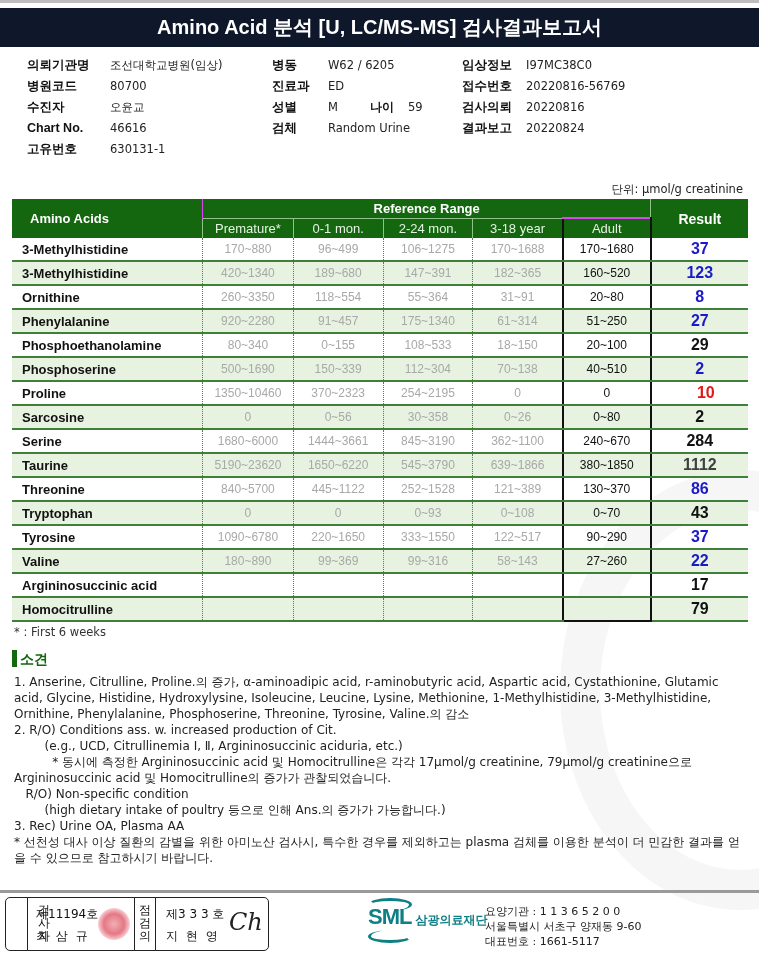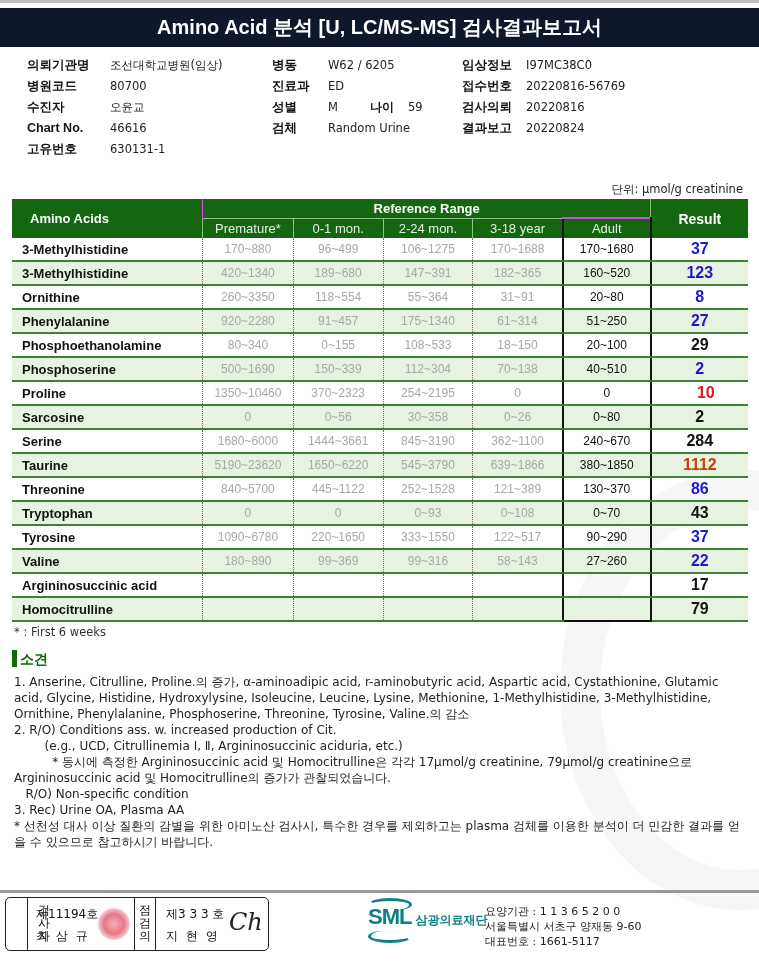--- a/index.html
+++ b/index.html
@@ -190,21 +190,21 @@
         <td class="adult">240~670</td>
         <td class="res" style="color: rgb(17, 17, 17);">284</td>
       </tr>
       <tr class="alt">
         <td class="name">Taurine</td>
         <td class="ref">5190~23620</td>
         <td class="ref">1650~6220</td>
         <td class="ref">545~3790</td>
         <td class="ref">639~1866</td>
         <td class="adult">380~1850</td>
-        <td class="res" style="color: #c2410c; margin-left: 32px;">1112</td>
+        <td class="res" style="color: #404040; margin-left: 32px;">1112</td>
       </tr>
       <tr>
         <td class="name">Threonine</td>
         <td class="ref">840~5700</td>
         <td class="ref">445~1122</td>
         <td class="ref">252~1528</td>
         <td class="ref">121~389</td>
         <td class="adult">130~370</td>
         <td class="res" style="color: rgb(26, 26, 200);">86</td>
       </tr>
@@ -259,20 +259,21 @@
 <div class="footnote">* : First 6 weeks</div>
 
 <div class="sec-title"><span class="bar"></span><span>소견</span></div>
 
 <div class="comments">
   <div>1. Anserine, Citrulline, Proline.의 증가, α-aminoadipic acid, r-aminobutyric acid, Aspartic acid, Cystathionine, Glutamic acid, Glycine, Histidine, Hydroxylysine, Isoleucine, Leucine, Lysine, Methionine, 1-Methylhistidine, 3-Methylhistidine, Ornithine, Phenylalanine, Phosphoserine, Threonine, Tyrosine, Valine.의 감소</div>
   <div>2. R/O) Conditions ass. w. increased production of Cit.</div>
   <div>        (e.g., UCD, Citrullinemia Ⅰ, Ⅱ, Argininosuccinic aciduria, etc.)</div>
   <div>          * 동시에 측정한 Argininosuccinic acid 및 Homocitrulline은 각각 17μmol/g creatinine, 79μmol/g creatinine으로 Argininosuccinic acid 및 Homocitrulline의 증가가 관찰되었습니다.</div>
   <div>   R/O) Non-specific condition</div>
+  <div>        (high dietary intake of poultry 등으로 인해 Ans.의 증가가 가능합니다.)</div>
   <div>3. Rec) Urine OA, Plasma AA</div>
   <div>* 선천성 대사 이상 질환의 감별을 위한 아미노산 검사시, 특수한 경우를 제외하고는 plasma 검체를 이용한 분석이 더 민감한 결과를 얻을 수 있으므로 참고하시기 바랍니다.</div>
 </div>
 
 <div class="bottom-line"></div>
 
 <div class="sign">
   <div class="vcell v1"><span style="display:inline-block;width:12px;word-break:break-all;margin-left:32px;">검사자</span></div>
   <span class="t" style="left:30px;top:8px;">제11194호</span>
   <span class="t" style="left:30px;top:30px;letter-spacing:2px;">최 삼 규</span>

